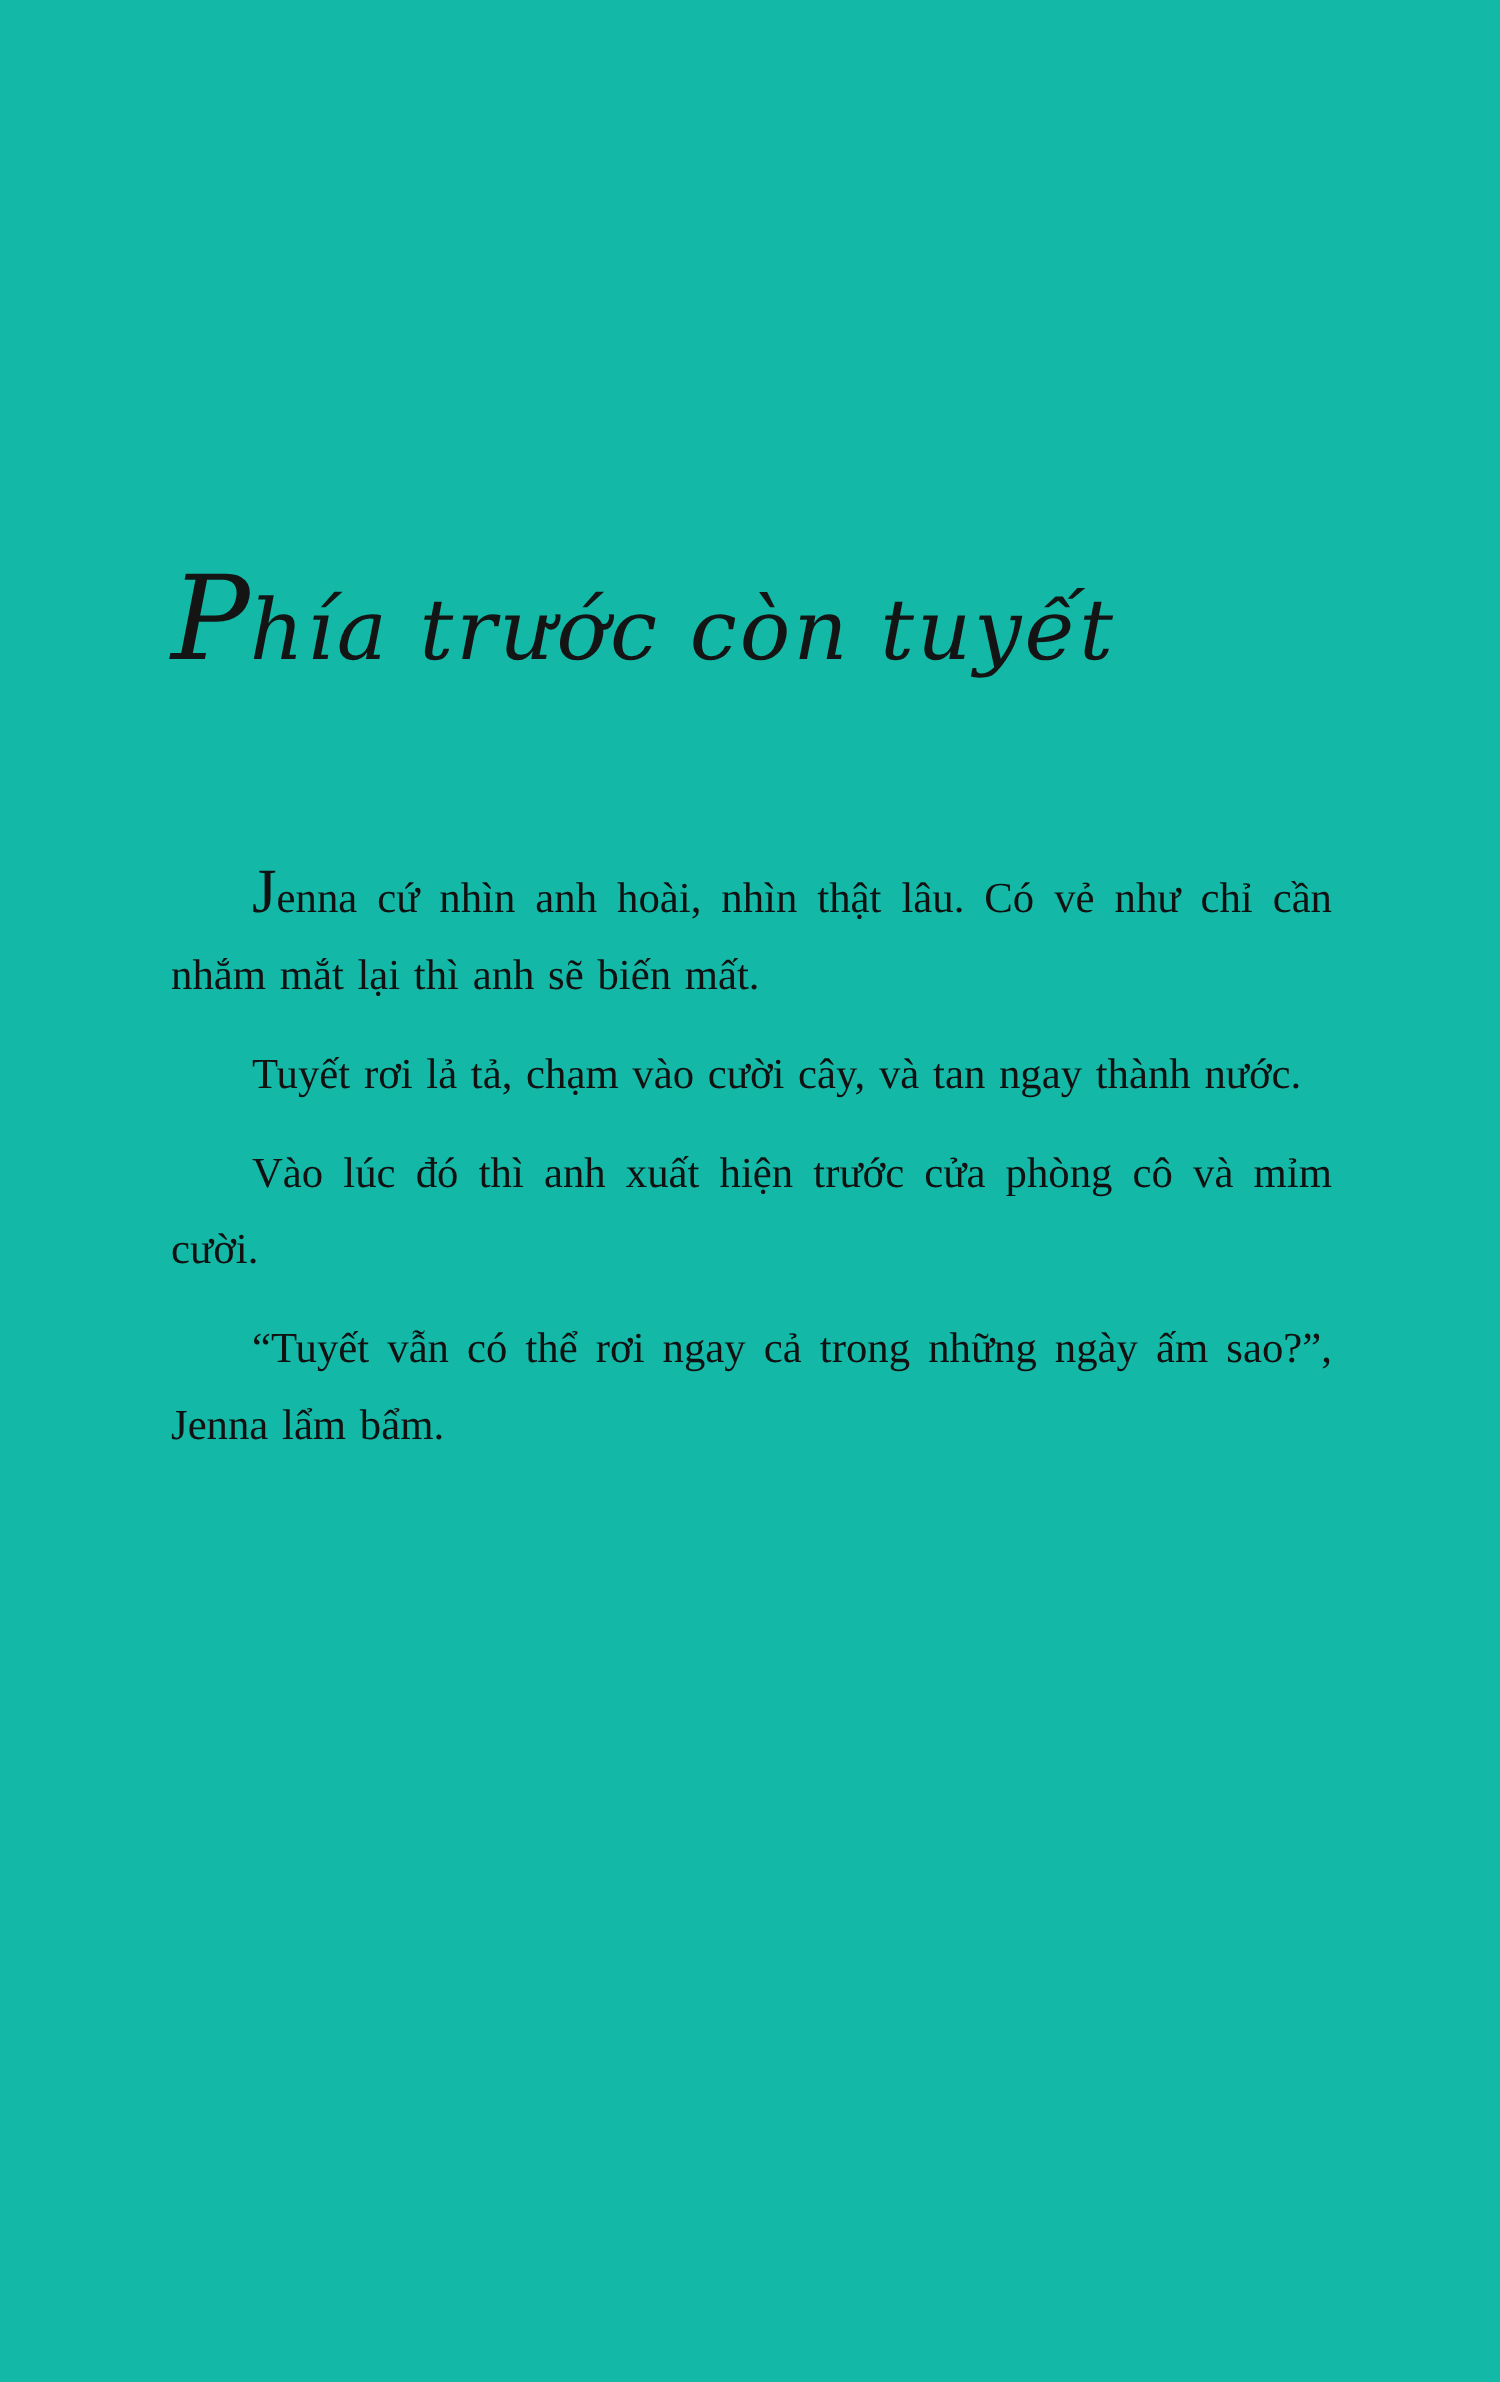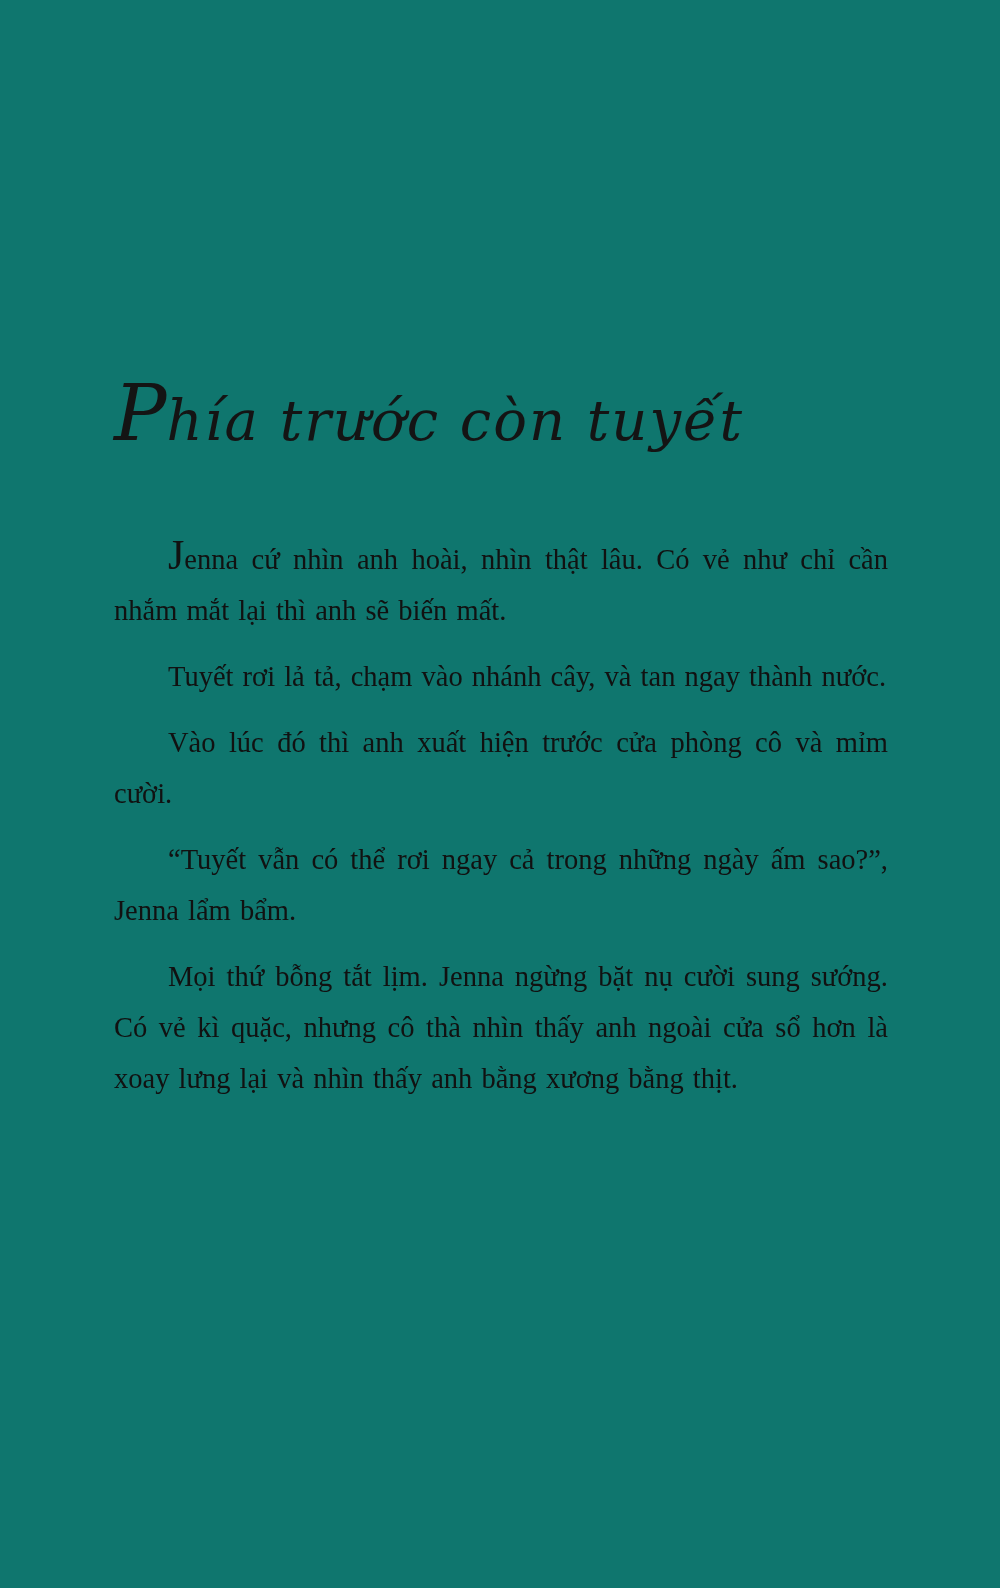--- a/index.html
+++ b/index.html
@@ -12,39 +12,39 @@
     height: 1588px;
     font-family: "Liberation Serif", serif;
     color: #111111;
     overflow: hidden;
   }
   .page {
     box-sizing: border-box;
     width: 1000px;
     height: 1588px;
     padding: 0 112px 0 114px;
-    background: #0f766e;
+    background: #14b8a6;
   }
   .chapter-title {
     margin: 0;
     padding-top: 368px;
     font-family: "DejaVu Serif", serif;
     font-style: italic;
     font-weight: 500;
     font-size: 56px;
     letter-spacing: 2px;
     color: #141414;
     white-space: nowrap;
   }
   .chapter-title::first-letter {
     font-size: 78px;
     letter-spacing: 0;
   }
   .body-text {
-    margin-top: 76px;
+    margin-top: 116px;
   }
   .body-text p {
     margin: 0 0 15px 0;
     font-size: 28.5px;
     line-height: 51px;
     text-align: justify;
     text-indent: 54px;
     color: #111111;
     word-spacing: 2px;
   }
@@ -55,19 +55,18 @@
 </style>
 </head>
 <body>
 
 <div class="page">
 
   <h1 class="chapter-title">Phía trước còn tuyết</h1>
 
   <div class="body-text">
     <p class="first-para">Jenna cứ nhìn anh hoài, nhìn thật lâu. Có vẻ như chỉ cần nhắm mắt lại thì anh sẽ biến mất.</p>
-    <p>Tuyết rơi lả tả, chạm vào nhánh cây, và tan ngay thành nước.</p>
+    <p>Tuyết rơi lả tả, chạm vào cười cây, và tan ngay thành nước.</p>
     <p>Vào lúc đó thì anh xuất hiện trước cửa phòng cô và mỉm cười.</p>
     <p>“Tuyết vẫn có thể rơi ngay cả trong những ngày ấm sao?”, Jenna lẩm bẩm.</p>
-    <p>Mọi thứ bỗng tắt lịm. Jenna ngừng bặt nụ cười sung sướng. Có vẻ kì quặc, nhưng cô thà nhìn thấy anh ngoài cửa sổ hơn là xoay lưng lại và nhìn thấy anh bằng xương bằng thịt.</p>
   </div>
 
 </div>
 
 </body></html>

